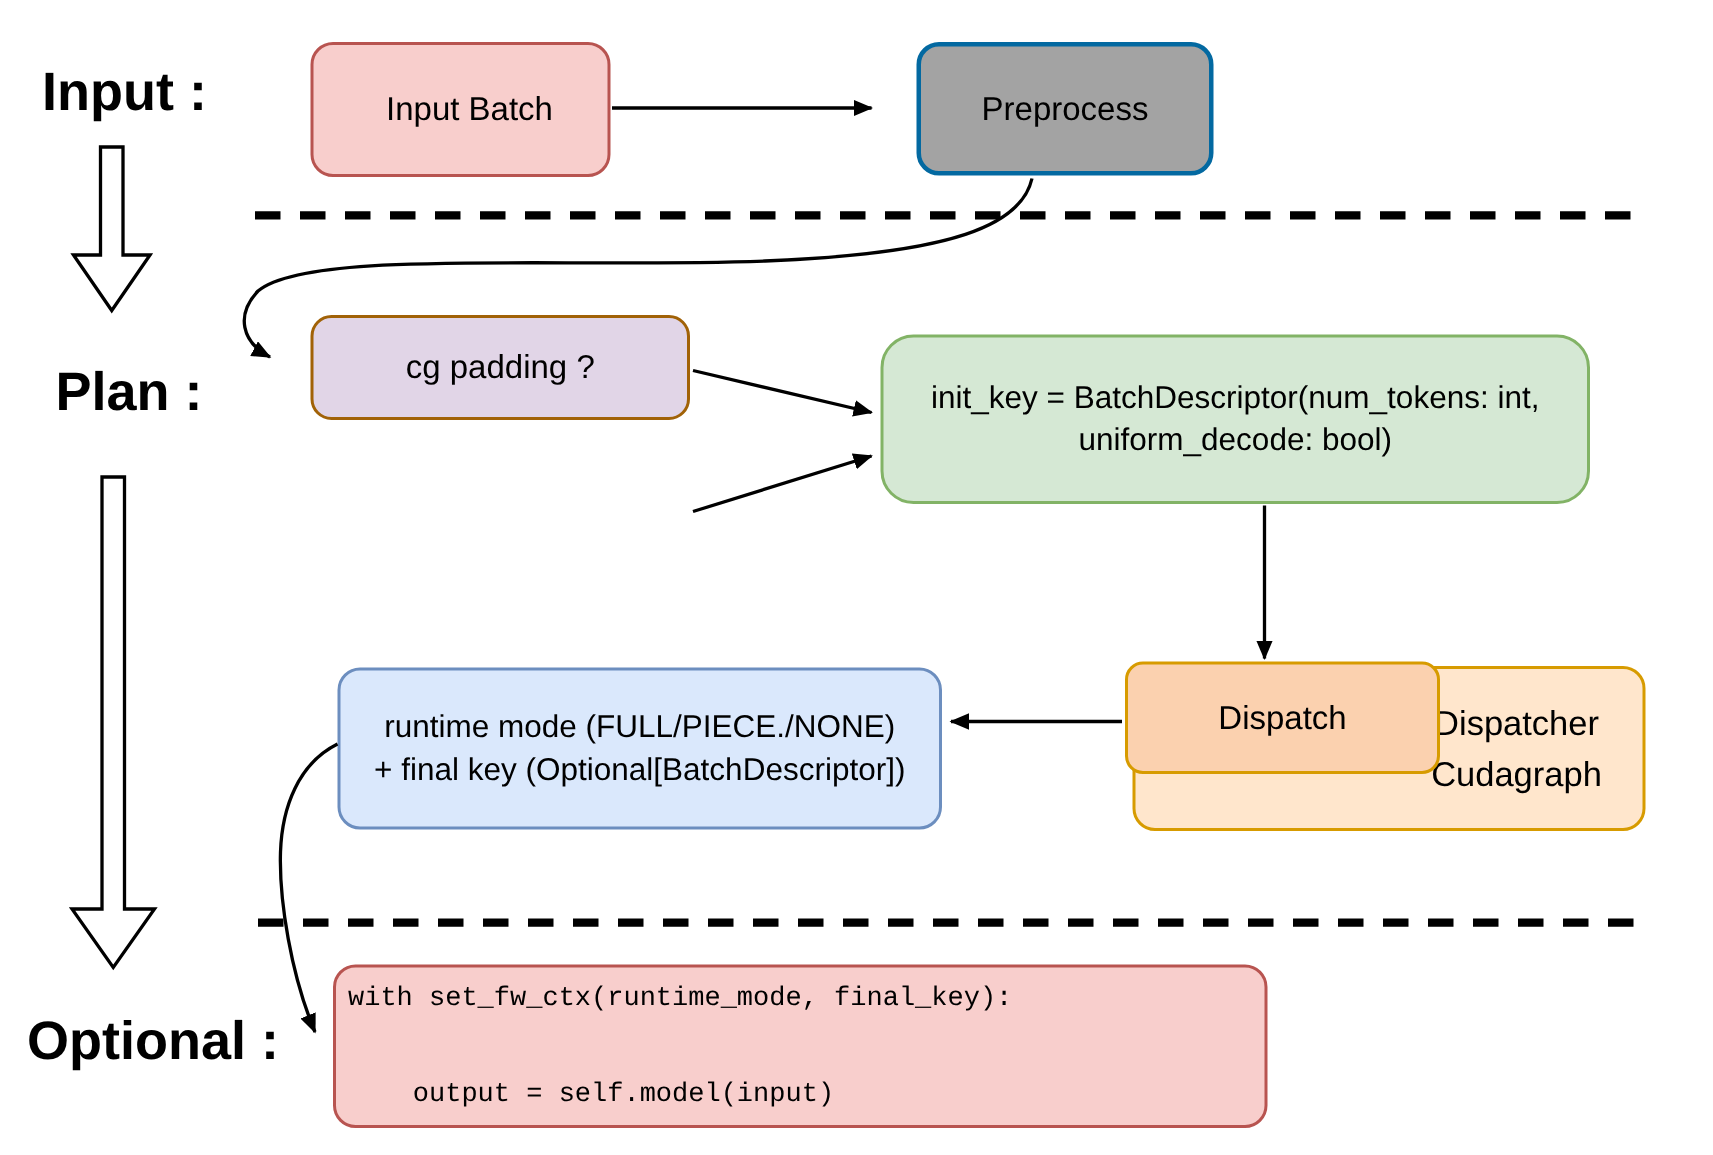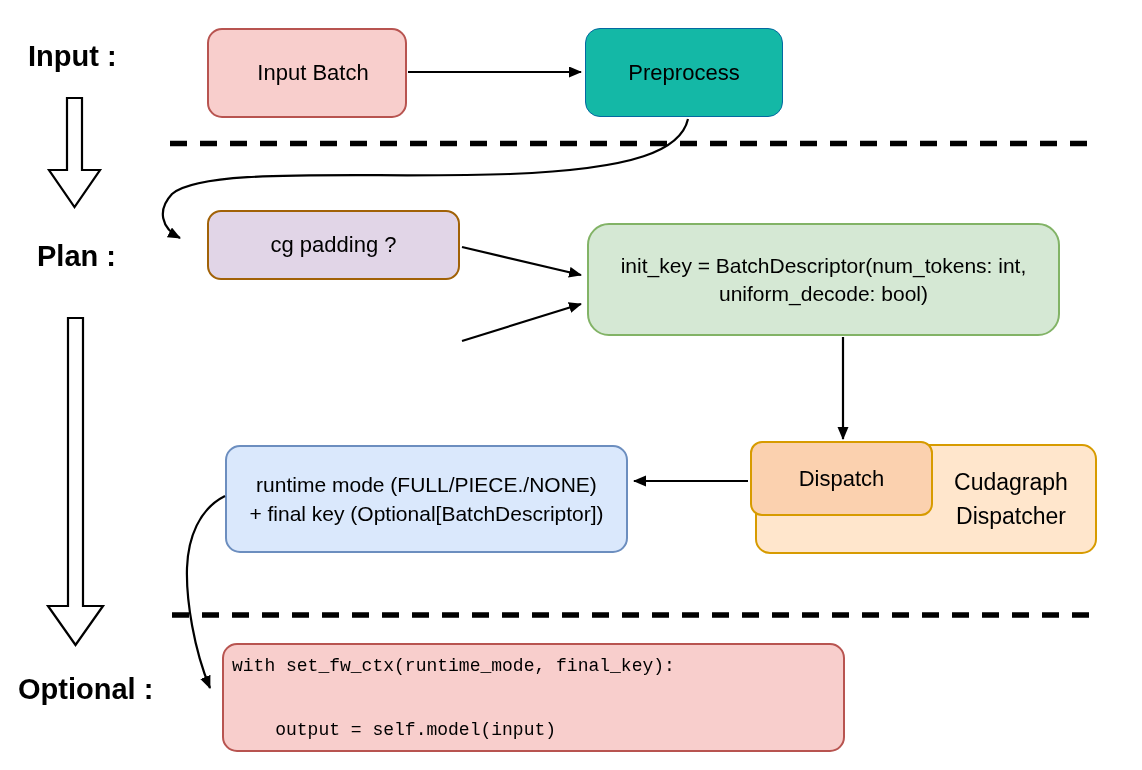--- a/index.html
+++ b/index.html
@@ -2,47 +2,47 @@
 <html><head>
 <meta charset="utf-8">
 <style>
   html,body{margin:0;padding:0;background:#ffffff;}
   #canvas{
     position:relative;width:1142px;height:770px;background:#ffffff;
     font-family:"Liberation Sans",sans-serif;color:#000;overflow:hidden;
   }
   #wires{position:absolute;left:0;top:0;width:1142px;height:770px;pointer-events:none;z-index:5;}
   .stage-label{
-    position:absolute;font-weight:bold;font-size:29px;color:#000;z-index:2;
+    position:absolute;font-weight:bold;font-size:36px;color:#000;z-index:2;
     letter-spacing:0px;white-space:nowrap;
   }
   .node{
     position:absolute;box-sizing:border-box;display:flex;flex-direction:column;
     align-items:center;justify-content:center;text-align:center;z-index:2;
     font-size:22px;line-height:28px;
   }
   .node-red   {background:#F8CECC;border:2px solid #B85450;}
-  .node-yellow{background:#14b8a6;border:1px solid #0369a1;}
+  .node-yellow{background:#a3a3a3;border:3px solid #0369a1;margin-left:26px;}
   .node-purple{background:#E1D5E7;border:2px solid #a16207;}
   .node-green {background:#D5E8D4;border:2px solid #82B366;}
   .node-orange-light{background:#FFE6CC;border:2px solid #D79B00;}
   .node-orange-mid  {background:#FBD1AF;border:2px solid #D79B00;}
   .node-blue  {background:#DAE8FC;border:2px solid #6C8EBF;}
 
   #node-input-batch{left:207px;top:28px;width:200px;height:90px;border-radius:15px;padding-left:12px;}
   #node-preprocess {left:585px;top:28px;width:198px;height:89px;border-radius:15px;}
   #node-cg-padding {left:207px;top:210px;width:253px;height:70px;border-radius:14px;}
   #node-uniform-decode{left:207px;top:300px;width:253px;height:70px;border-radius:14px;}
   #node-init-key{left:587px;top:223px;width:473px;height:113px;border-radius:22px;font-size:21px;line-height:28px;}
   #node-cudagraph{left:755px;top:444px;width:342px;height:110px;border-radius:15px;z-index:2;}
   #node-cudagraph .right-text{
     position:absolute;right:0;top:50%;transform:translateY(-50%);
     width:168px;text-align:center;font-size:23px;line-height:34px;
   }
-  #node-dispatch{left:750px;top:441px;width:183px;height:75px;border-radius:12px;z-index:3;}
+  #node-dispatch{left:750px;top:441px;width:210px;height:75px;border-radius:12px;z-index:3;}
   #node-runtime{left:225px;top:445px;width:403px;height:108px;border-radius:15px;font-size:21px;line-height:29px;}
   #node-execute-code{
     left:222px;top:643px;width:623px;height:109px;border-radius:15px;
     align-items:flex-start;font-family:"Liberation Mono","DejaVu Sans Mono",monospace;
     font-size:18px;line-height:26px;padding-left:8px;text-align:left;gap:38px;
   }
   .pre{white-space:pre;}
   #label-input{left:28px;top:40px;}
   #label-plan{left:37px;top:240px;}
   #label-execute{left:18px;top:673px;}
@@ -69,22 +69,22 @@
   </div>
 
 
   <div class="node node-green" id="node-init-key">
     <span>init_key = BatchDescriptor(num_tokens: int,</span>
     <span>uniform_decode: bool)</span>
   </div>
 
   <div class="node node-orange-light" id="node-cudagraph">
     <div class="right-text">
+      <div>Dispatcher</div>
       <div>Cudagraph</div>
-      <div>Dispatcher</div>
     </div>
   </div>
 
   <div class="node node-orange-mid" id="node-dispatch">
     <span>Dispatch</span>
   </div>
 
   <div class="node node-blue" id="node-runtime">
     <span>runtime mode (FULL/PIECE./NONE)</span>
     <span>+ final key (Optional[BatchDescriptor])</span>

